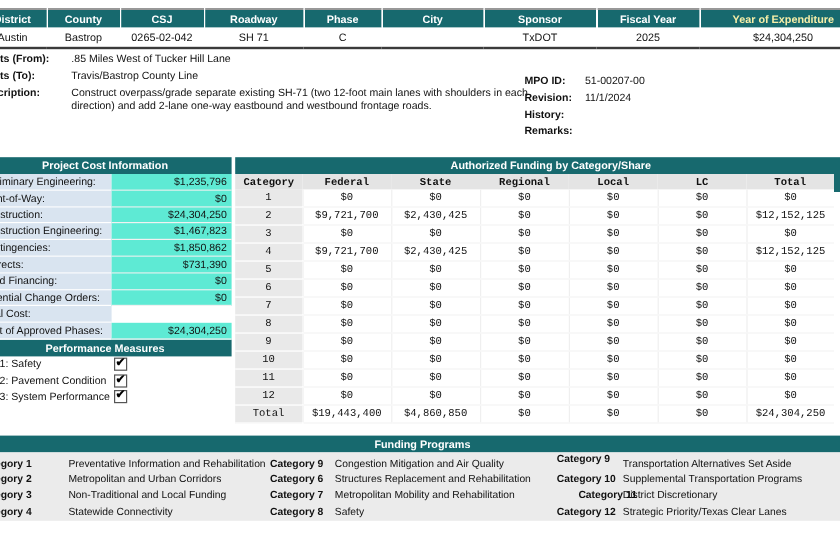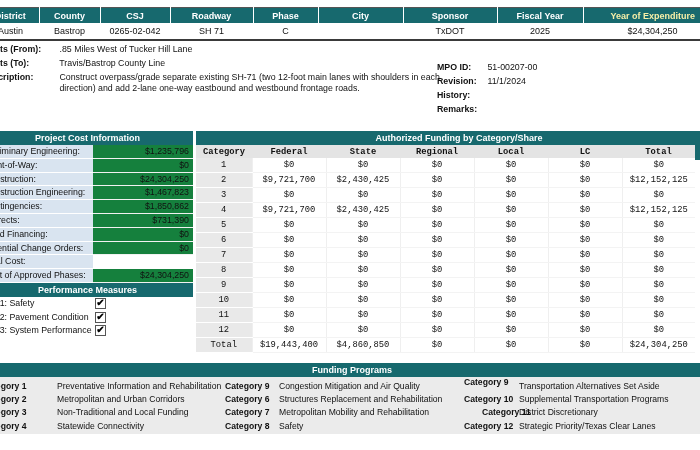--- a/index.html
+++ b/index.html
@@ -25,21 +25,21 @@
   .meta-label{display:inline-block;width:48px;font-weight:bold;margin-top:18px;}
 
   
   .panels{position:absolute;top:131px;left:0;width:740px;height:225px;}
   .banner{background:var(--teal,#17696E);color:#fff;font-size:9px;font-weight:bold;height:14px;line-height:14px;text-align:center;}
 
   .cost-panel{position:absolute;left:0;top:0;width:211px;}
   .cost-row{display:flex;height:13.8px;line-height:13.8px;font-size:8.8px;}
   .cost-label{flex:0 0 111px;background:var(--lblue,#D9E4F0);padding-left:2px;border-bottom:1px solid #fff;
               box-sizing:border-box;white-space:nowrap;overflow:hidden;}
-  .cost-value{flex:1;text-align:right;padding-right:4px;background:#15803d;border-bottom:1px solid #f1f1f1;
+  .cost-value{flex:1;text-align:right;padding-right:4px;background:#5eead4;border-bottom:1px solid #f1f1f1;
               box-sizing:border-box;white-space:nowrap;}
   .pm-row{display:flex;height:13.6px;line-height:13.6px;font-size:8.8px;align-items:center;}
   .pm-label{flex:0 0 111px;padding-left:2px;white-space:nowrap;overflow:hidden;}
   .pm-box{display:inline-block;width:9px;height:9px;border:1px solid #555;background:#fff;font-size:10px;
           line-height:8px;font-weight:bold;color:#000;text-align:center;box-sizing:content-box;}
 
   .fund-panel{position:absolute;left:214px;top:0;width:526px;}
   .fund-banner{width:526px;}
   .fund-stub{position:absolute;left:499px;top:14px;width:27px;height:15px;background:var(--teal,#17696E);}
   .fund-table{width:499px;border-collapse:collapse;table-layout:fixed;font-family:Liberation Mono, monospace;}

